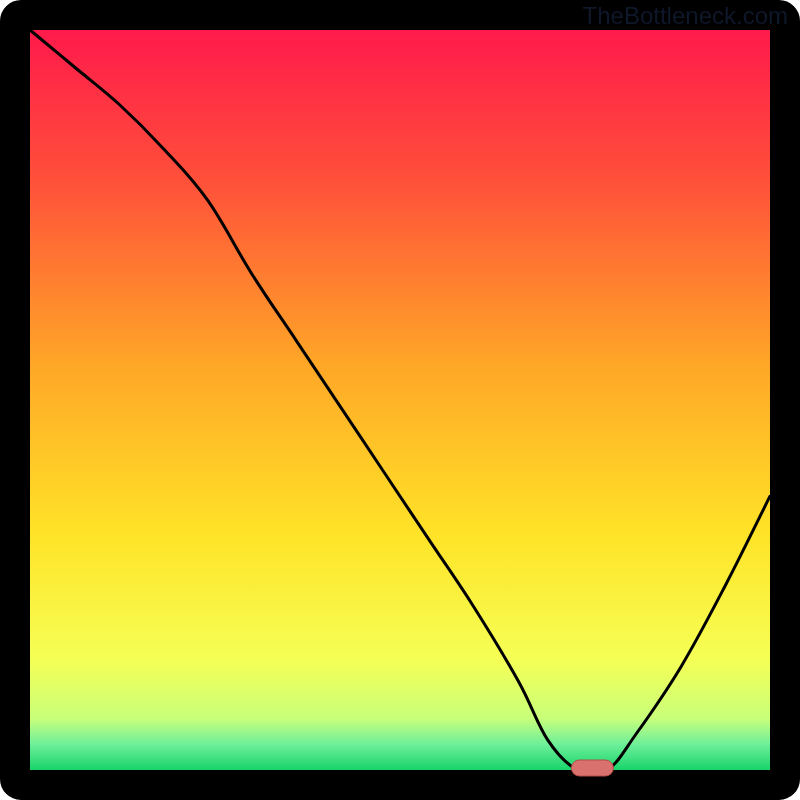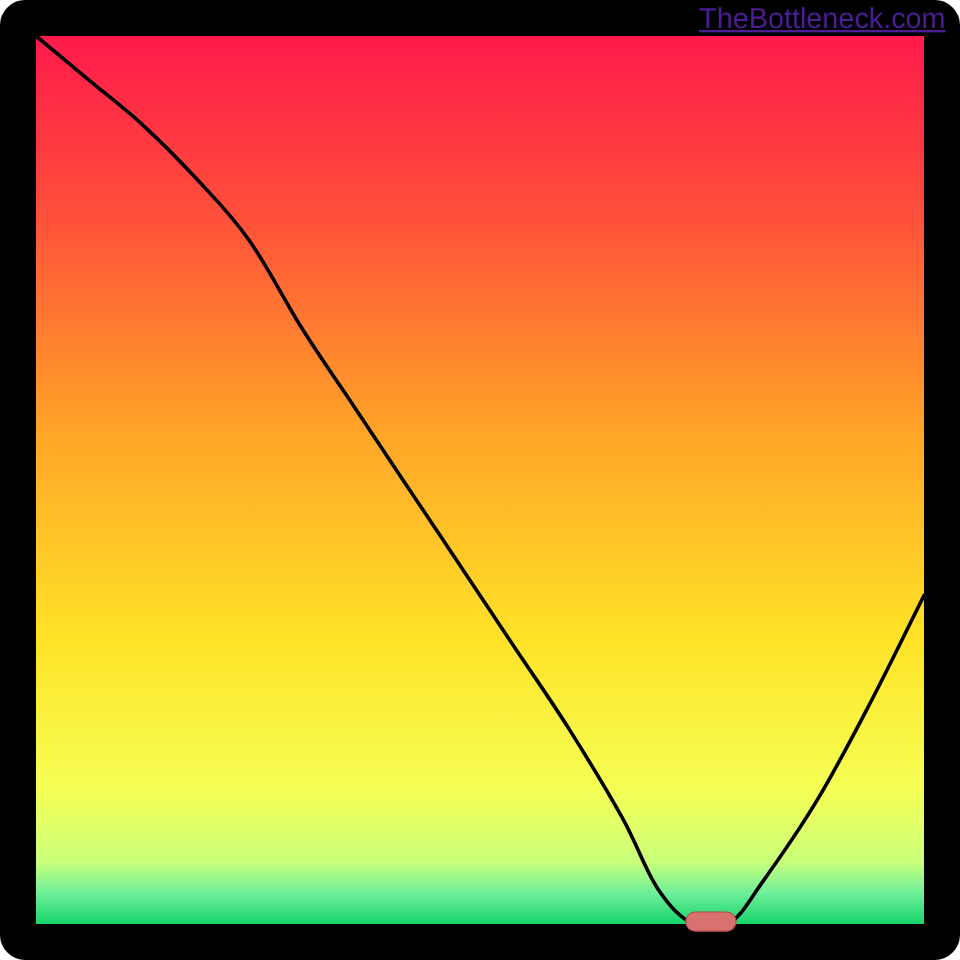--- a/index.html
+++ b/index.html
@@ -16,26 +16,25 @@
     position: absolute;
     left: 0;
     top: 0;
     width: 800px;
     height: 800px;
   }
   .watermark {
     position: absolute;
     top: 2px;
     right: 12px;
-    color: #4c1d95;
+    color: #0f172a;
     font-size: 24px;
     font-weight: 400;
     letter-spacing: 0px;
     user-select: none;
-    text-decoration: underline;
   }
   svg { display: block; }
 </style>
 </head>
 <body>
 
 <div class="frame">
   <svg id="chart-svg" width="800" height="800" viewBox="0 0 800 800">
     <defs>
       <linearGradient id="bg-grad" x1="0" y1="0" x2="0" y2="1">

